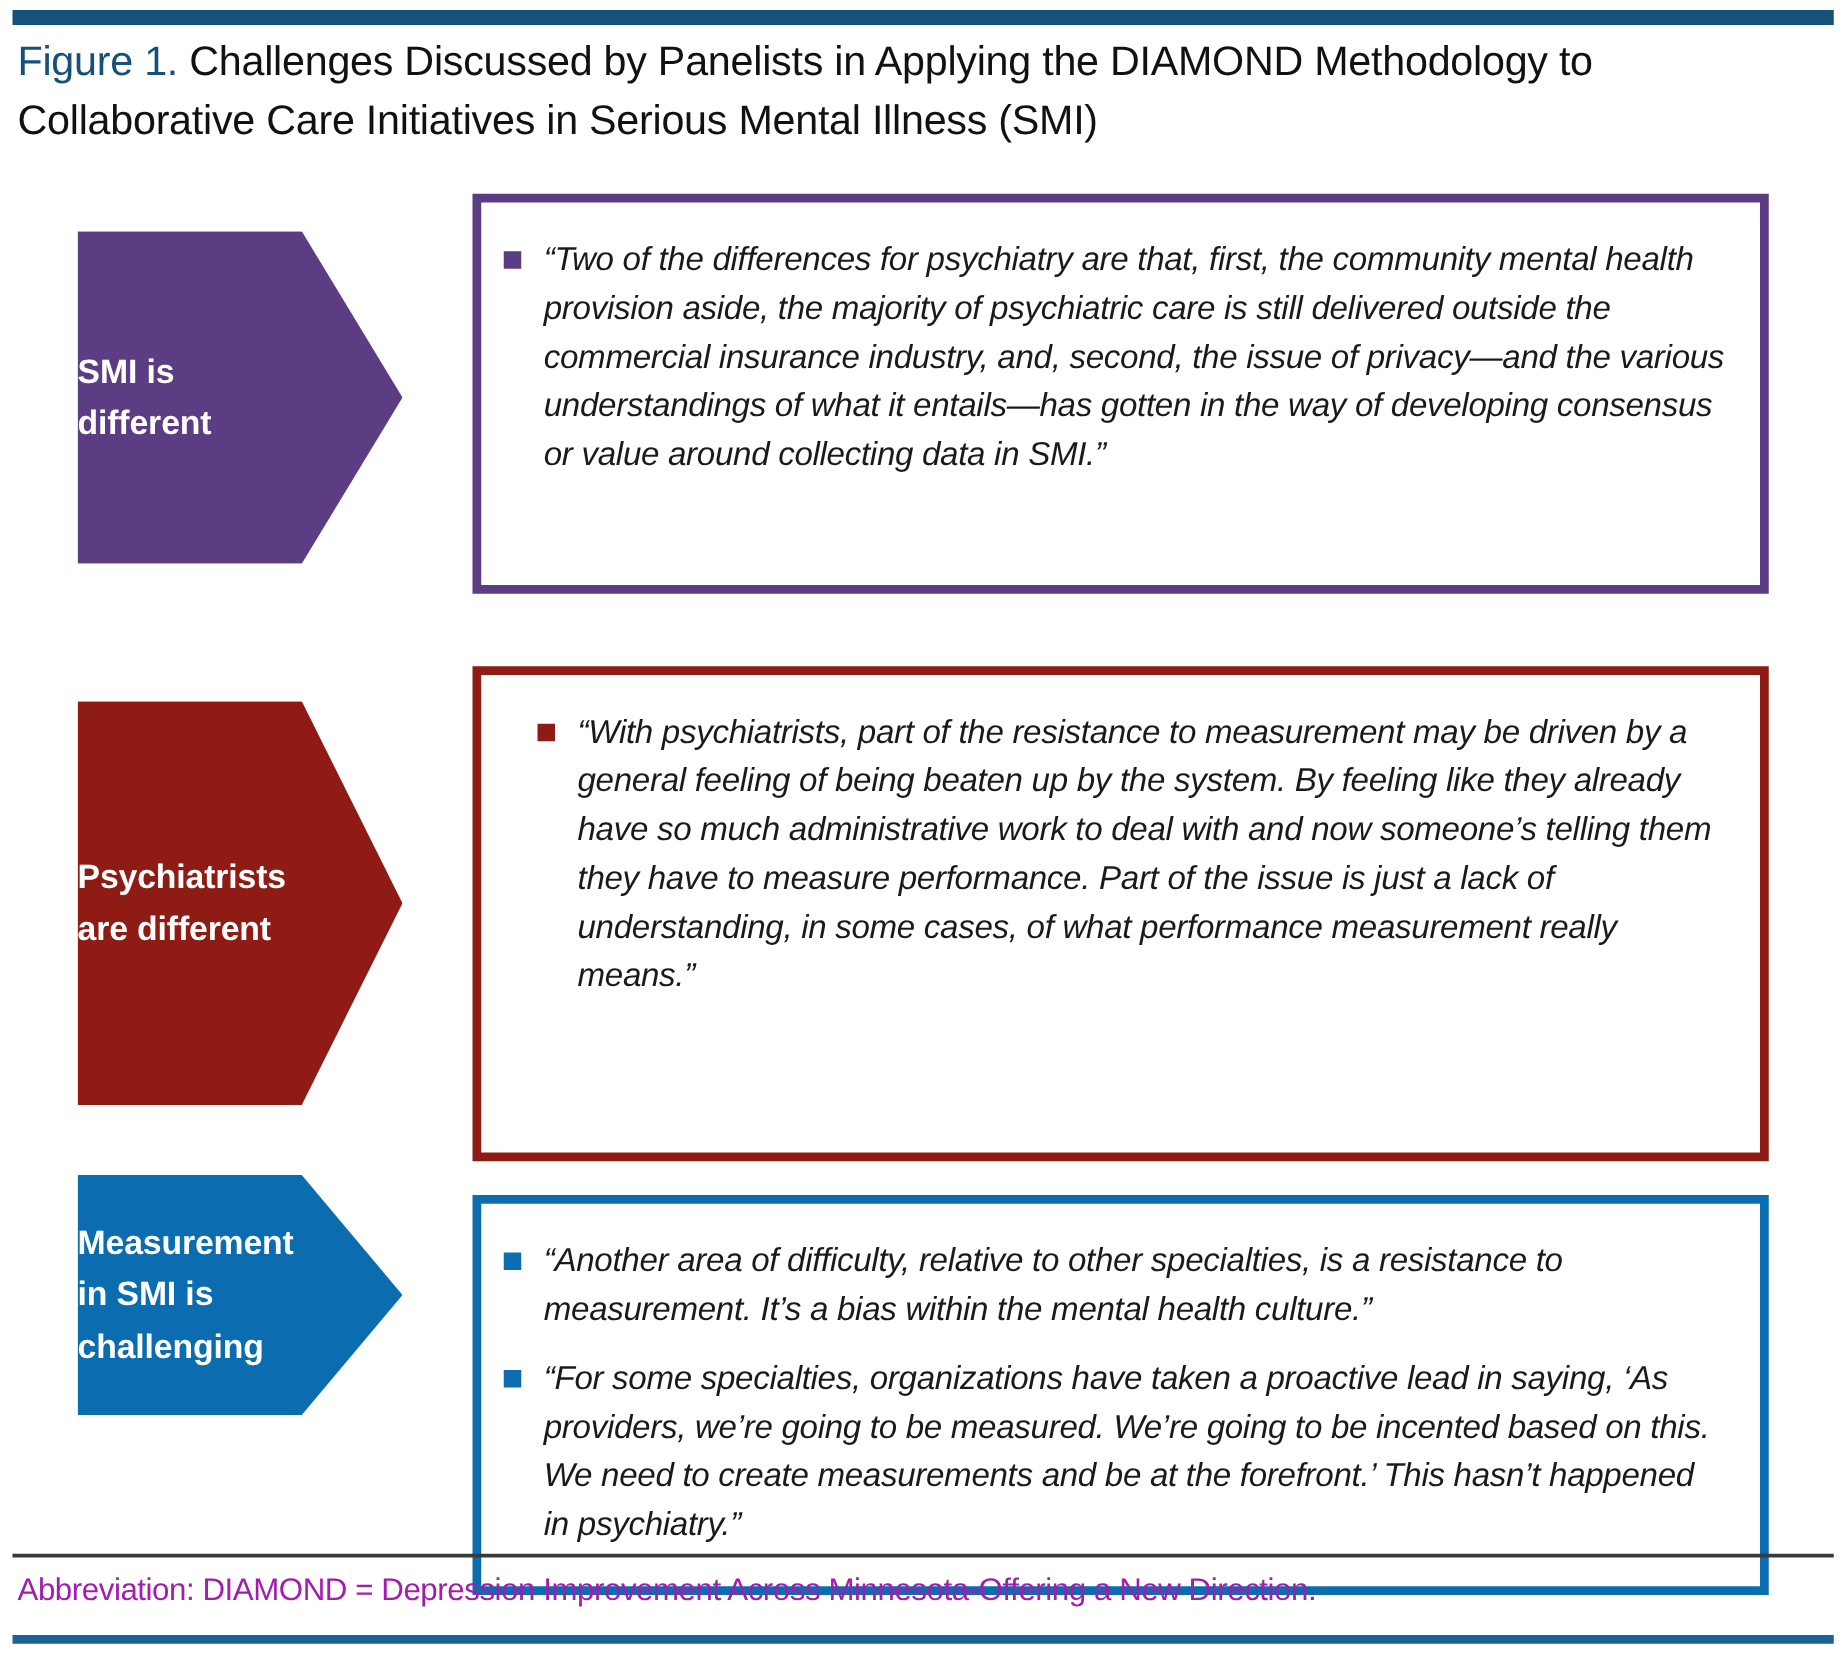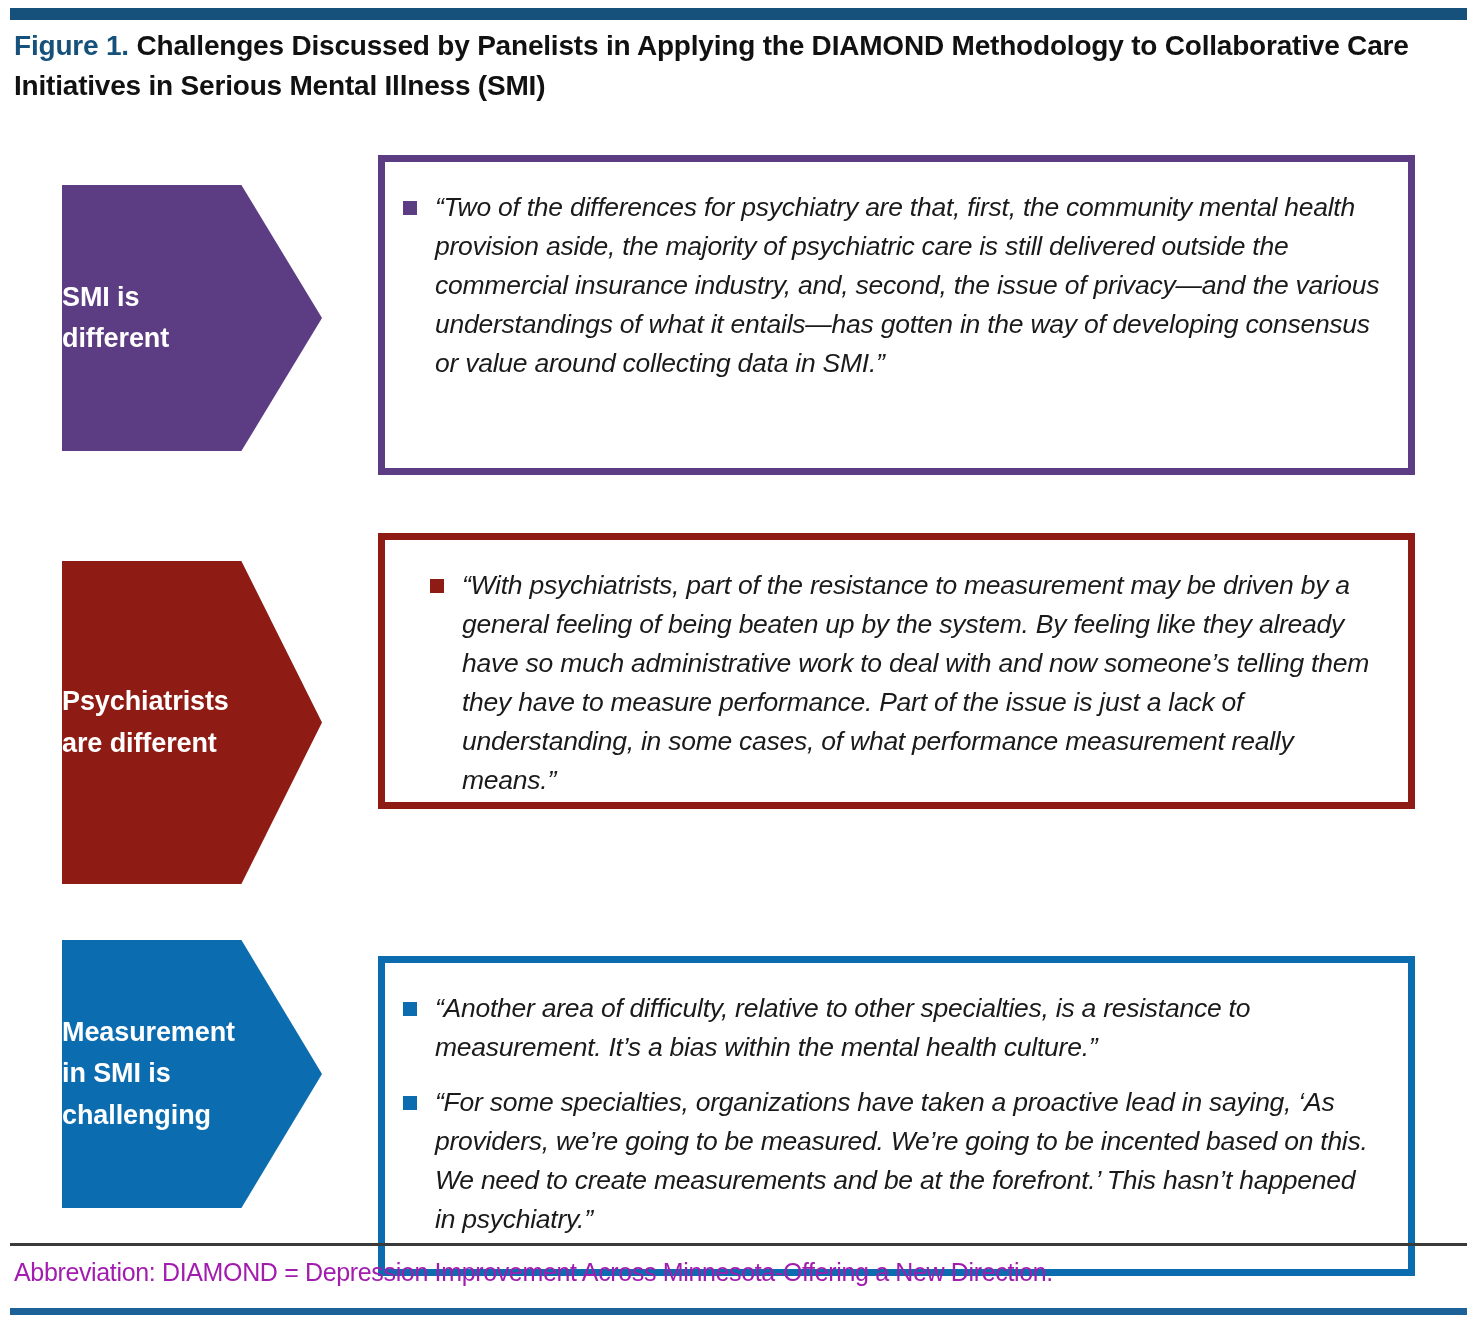--- a/index.html
+++ b/index.html
@@ -25,22 +25,22 @@
     height: 12px;
     background: #15517A;
   }
 
   
   .title-block {
     position: absolute;
     left: 14px;
     top: 26px;
     width: 1440px;
-    font-size: 28px;
-    font-weight: bold;
+    font-size: 33px;
+    font-weight: normal;
     line-height: 1.42;
     letter-spacing: -0.2px;
   }
   .fig-label {
     color: #15517A;
   }
   .title-text {
     color: #111111;
   }
 
@@ -61,21 +61,21 @@
     top: 30px;
     width: 260px;
     height: 266px;
     display: flex;
     align-items: center;
     box-sizing: border-box;
     padding-right: 60px;
     clip-path: polygon(0% 0%, 69% 0%, 100% 50%, 69% 100%, 0% 100%);
   }
   #row-1 .arrow { top: 28px; height: 323px; }
-  #row-2 .arrow { top: 28px; height: 268px; }
+  #row-2 .arrow { top: 28px; height: 192px; }
 
   .arrow-label {
     color: #ffffff;
     font-size: 27px;
     font-weight: bold;
     line-height: 1.52;
     letter-spacing: -0.1px;
     white-space: pre-line;
   }
 
@@ -85,21 +85,21 @@
     left: 378px;
     top: 0;
     width: 1037px;
     box-sizing: border-box;
     border-style: solid;
     border-width: 7px;
     background: #ffffff;
     padding: 26px 26px 26px 18px;
   }
   #row-0 .qbox { height: 320px; }
-  #row-1 .qbox { height: 276px; padding-left: 45px; }
+  #row-1 .qbox { height: 396px; padding-left: 45px; }
   #row-2 .qbox { height: 320px; margin-top: 44px; }
 
   .quote-item {
     display: flex;
     align-items: flex-start;
     margin-bottom: 16px;
   }
   .quote-item:last-child { margin-bottom: 0; }
 
   .bullet {

